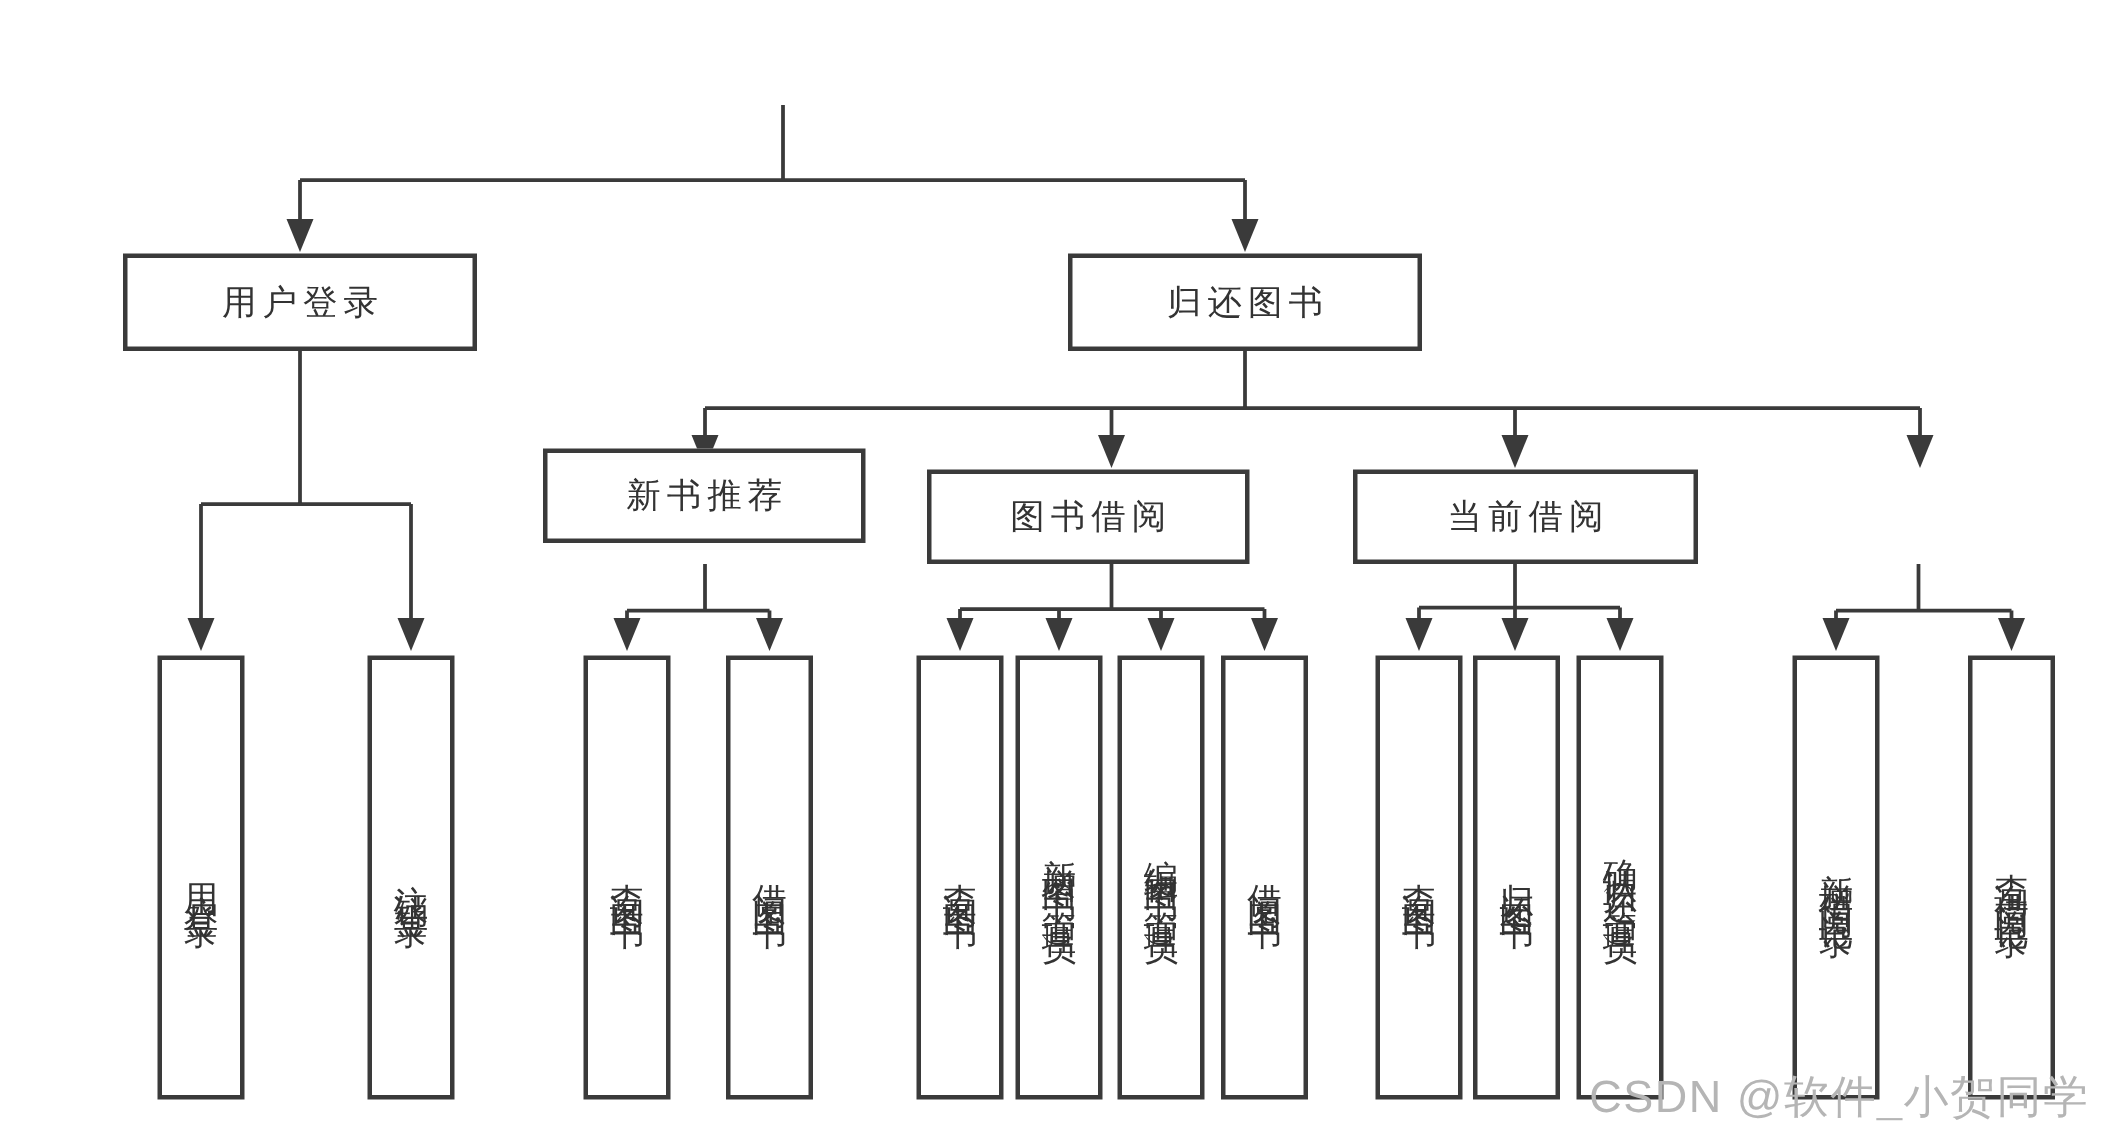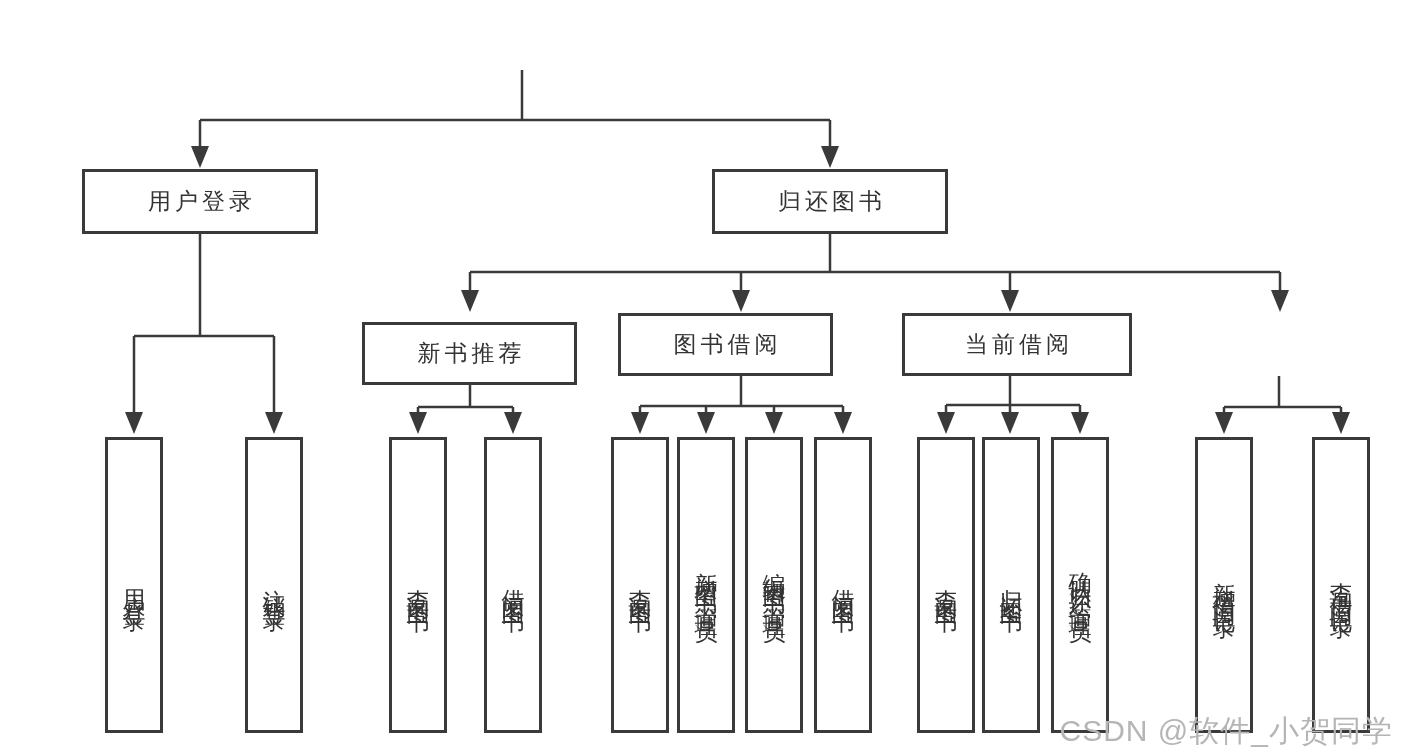--- a/index.html
+++ b/index.html
@@ -97,21 +97,21 @@
       <path d="M1279 376 V407 M1224 407 H1341 M1224 407 V416 M1341 407 V416"></path>
       <polygon points="1215,412 1233,412 1224,434"></polygon>
       <polygon points="1332,412 1350,412 1341,434"></polygon>
     </g>
   </svg>
 
 
   <div class="node hbox" style="left:82px;top:169px;width:236px;height:65px">用户登录</div>
   <div class="node hbox" style="left:712px;top:169px;width:236px;height:65px">归还图书</div>
 
-  <div class="node hbox" style="left:362px;top:322px;width:215px;height:63px">新书推荐</div>
+  <div class="node hbox" style="left:362px;top:299px;width:215px;height:63px">新书推荐</div>
   <div class="node hbox" style="left:618px;top:313px;width:215px;height:63px">图书借阅</div>
   <div class="node hbox" style="left:902px;top:313px;width:230px;height:63px">当前借阅</div>
 
   <div class="node vbox" style="left:105px">
     <span class="vtext">用户登录</span>
   </div>
   <div class="node vbox" style="left:245px">
     <span class="vtext">注销登录</span>
   </div>
 

